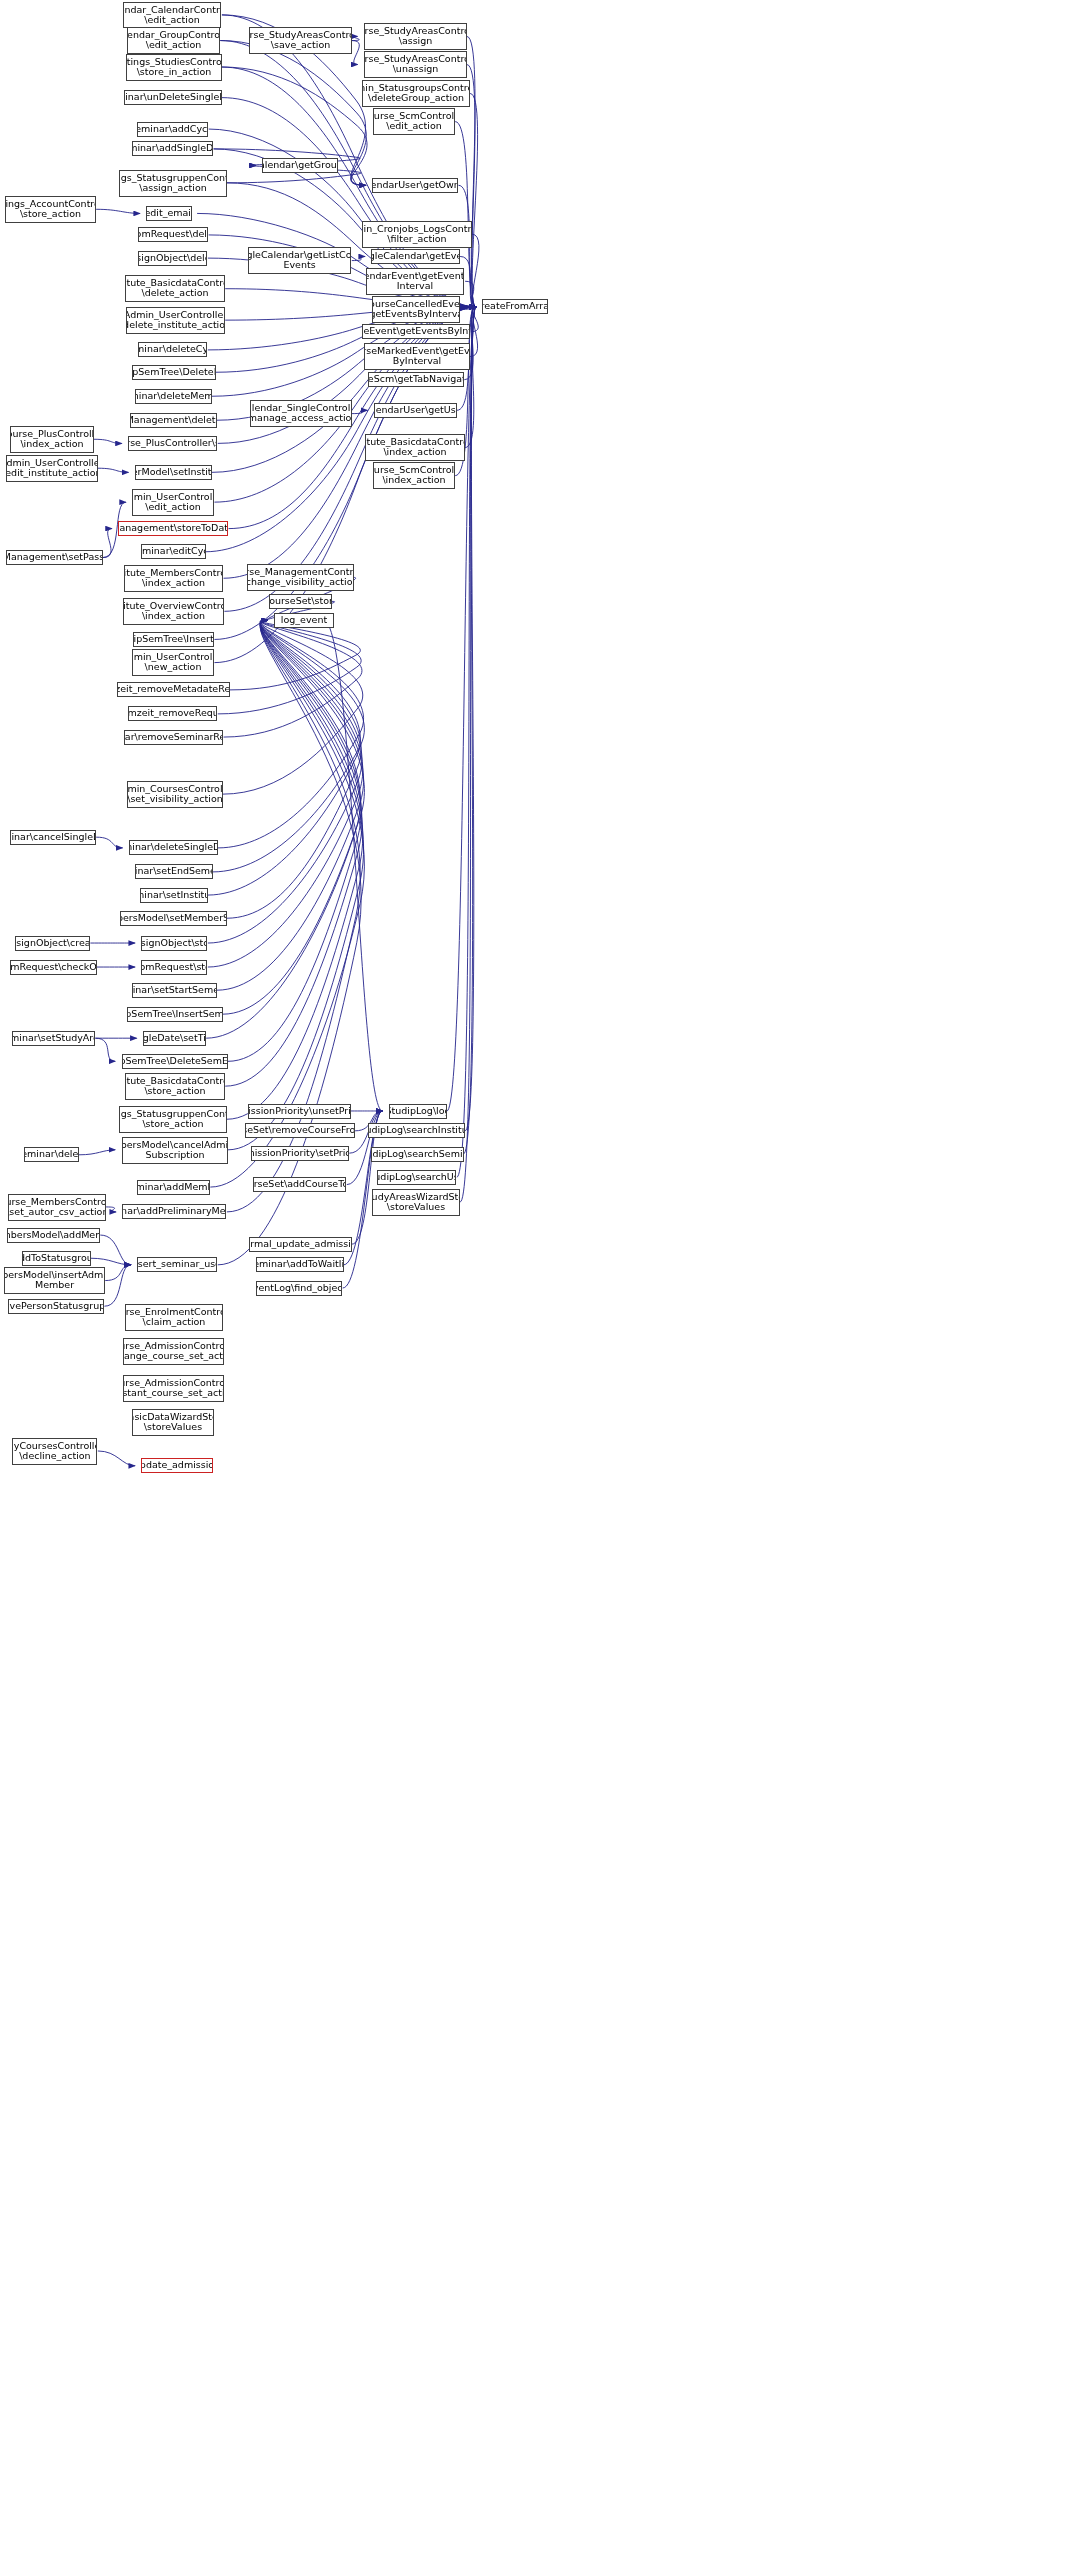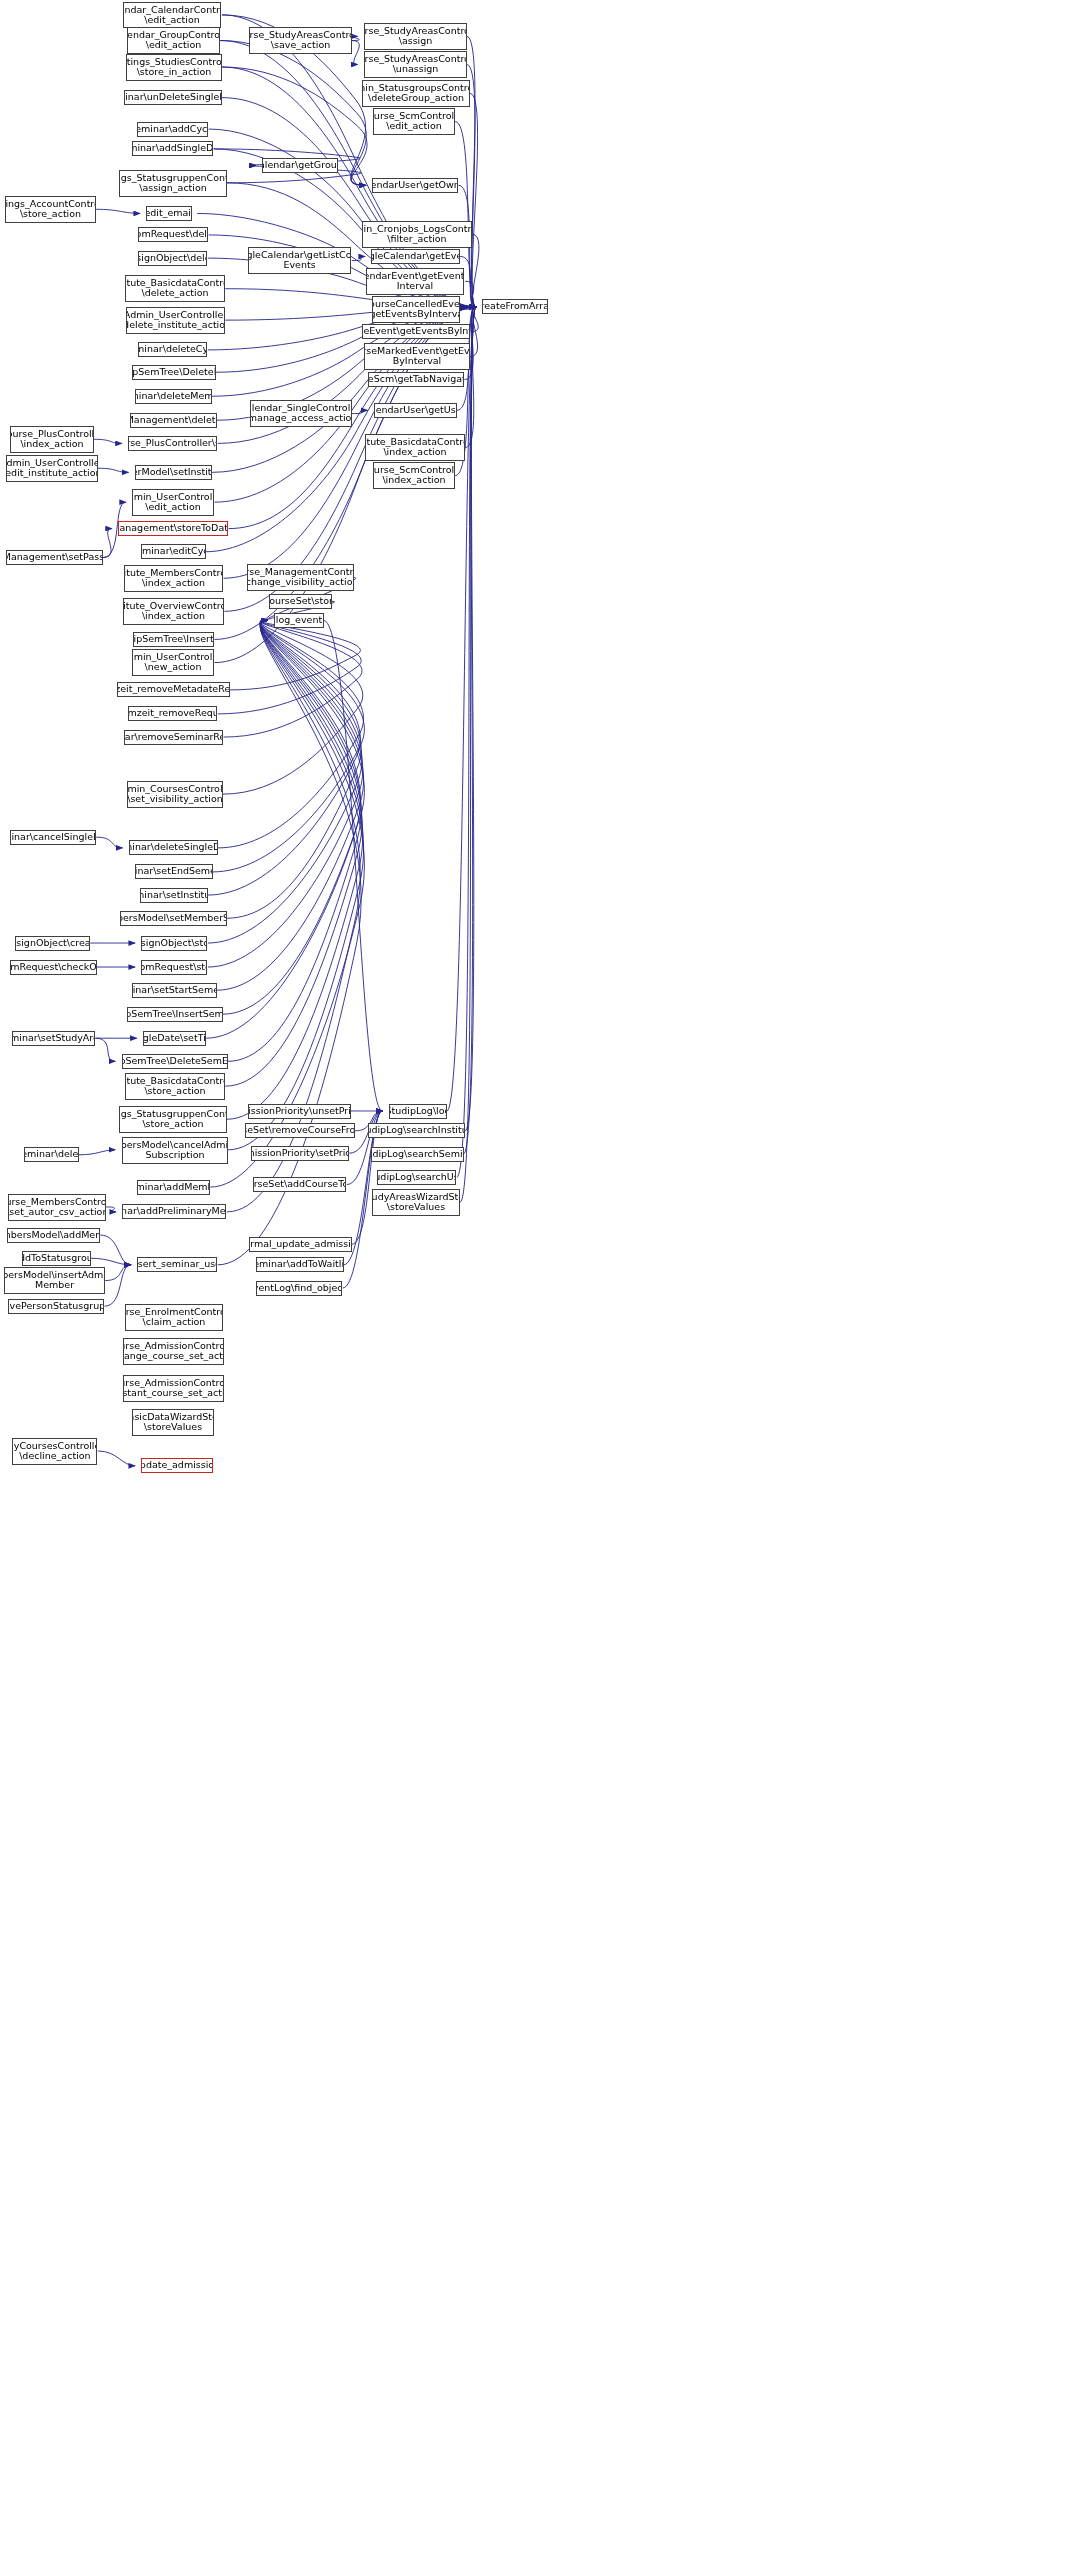--- a/index.html
+++ b/index.html
@@ -223,21 +223,21 @@
       <div class="node" style="left: 249px; top: 27px; width: 103px; height: 26.5px;">Course_StudyAreasController
 \save_action</div>
       <div class="node" style="left: 262px; top: 158px; width: 76px; height: 15px;">Calendar\getGroups</div>
       <div class="node" style="left: 248px; top: 247px; width: 103px; height: 26.5px;">SingleCalendar\getListCount
 Events</div>
       <div class="node" style="left: 250px; top: 400px; width: 102px; height: 26.5px;">Calendar_SingleController
 \manage_access_action</div>
       <div class="node" style="left: 247px; top: 564px; width: 107px; height: 26.5px;">Course_ManagementController
 \change_visibility_action</div>
       <div class="node" style="left: 269px; top: 594px; width: 63px; height: 15px;">CourseSet\store</div>
-      <div class="node" style="left: 274px; top: 613px; width: 50px; height: 15px;">log_event</div>
+      <div class="node" style="left: 274px; top: 613px; width: 60px; height: 15px;">log_event</div>
       <div class="node" style="left: 248px; top: 1104px; width: 103px; height: 15px;">AdmissionPriority\unsetPriority</div>
       <div class="node" style="left: 245px; top: 1123px; width: 110px; height: 15px;">CourseSet\removeCourseFromSet</div>
       <div class="node" style="left: 251px; top: 1146px; width: 98px; height: 15px;">AdmissionPriority\setPriority</div>
       <div class="node" style="left: 253px; top: 1177px; width: 93px; height: 15px;">CourseSet\addCourseToSet</div>
       <div class="node" style="left: 249px; top: 1237px; width: 103px; height: 15px;">normal_update_admission</div>
       <div class="node" style="left: 256px; top: 1257px; width: 88px; height: 15px;">Seminar\addToWaitlist</div>
       <div class="node" style="left: 256px; top: 1281px; width: 86px; height: 15px;">EventLog\find_objects</div>
       <div class="node" style="left: 364px; top: 23px; width: 103px; height: 26.5px;">Course_StudyAreasController
 \assign</div>
       <div class="node" style="left: 364px; top: 51px; width: 103px; height: 26.5px;">Course_StudyAreasController

